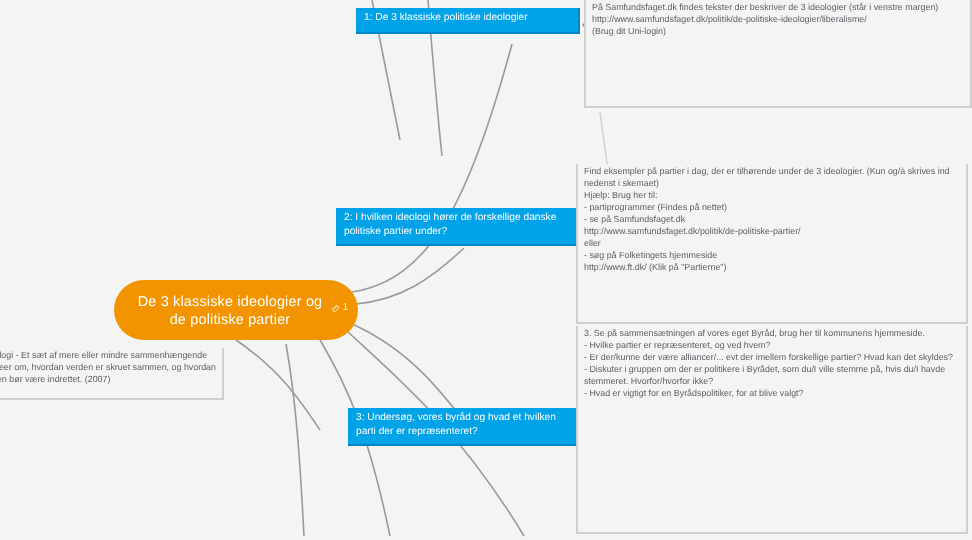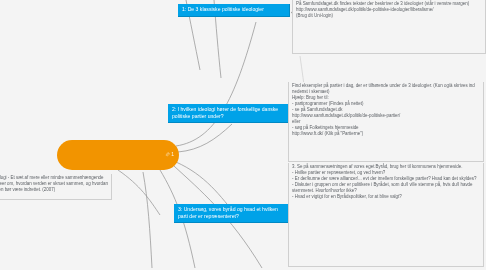--- a/index.html
+++ b/index.html
@@ -117,20 +117,21 @@
     <path d="M 118 170 C 140 185 150 200 160 215" fill="none" stroke="#9a9a9a" stroke-width="0.8"></path>
     <path d="M 143 172 C 148 200 150 230 152 268" fill="none" stroke="#9a9a9a" stroke-width="0.8"></path>
     <path d="M 160 170 C 175 195 185 220 195 268" fill="none" stroke="#9a9a9a" stroke-width="0.8"></path>
     <path d="M 174 166 C 200 190 230 215 262 268" fill="none" stroke="#9a9a9a" stroke-width="0.8"></path>
     <path d="M 186 0 C 190 20 195 45 200 70" fill="none" stroke="#9a9a9a" stroke-width="0.8"></path>
     <path d="M 214 0 C 216 25 218 50 221 78" fill="none" stroke="#9a9a9a" stroke-width="0.8"></path>
     <path d="M 300 56 C 302 70 304 85 306 100" fill="none" stroke="#cfcfcf" stroke-width="0.7"></path>
   </svg>
 
   <div class="root-node">
+    <span class="root-label">De 3 klassiske ideologier og de politiske partier</span>
     <span class="root-badge">
       <svg class="paperclip" viewBox="0 0 16 16">
         <path d="M11 4 L5.5 9.5 a2 2 0 0 0 2.8 2.8 L13 7.6 a3.2 3.2 0 0 0-4.5-4.5 L3.3 8.3" fill="none" stroke="#ffffff" stroke-width="1.4" stroke-linecap="round"></path>
       </svg>
       <span>1</span>
     </span>
   </div>
 
   <div class="child-node" id="node-1">
     <span class="child-label">1: De 3 klassiske politiske ideologier</span>

